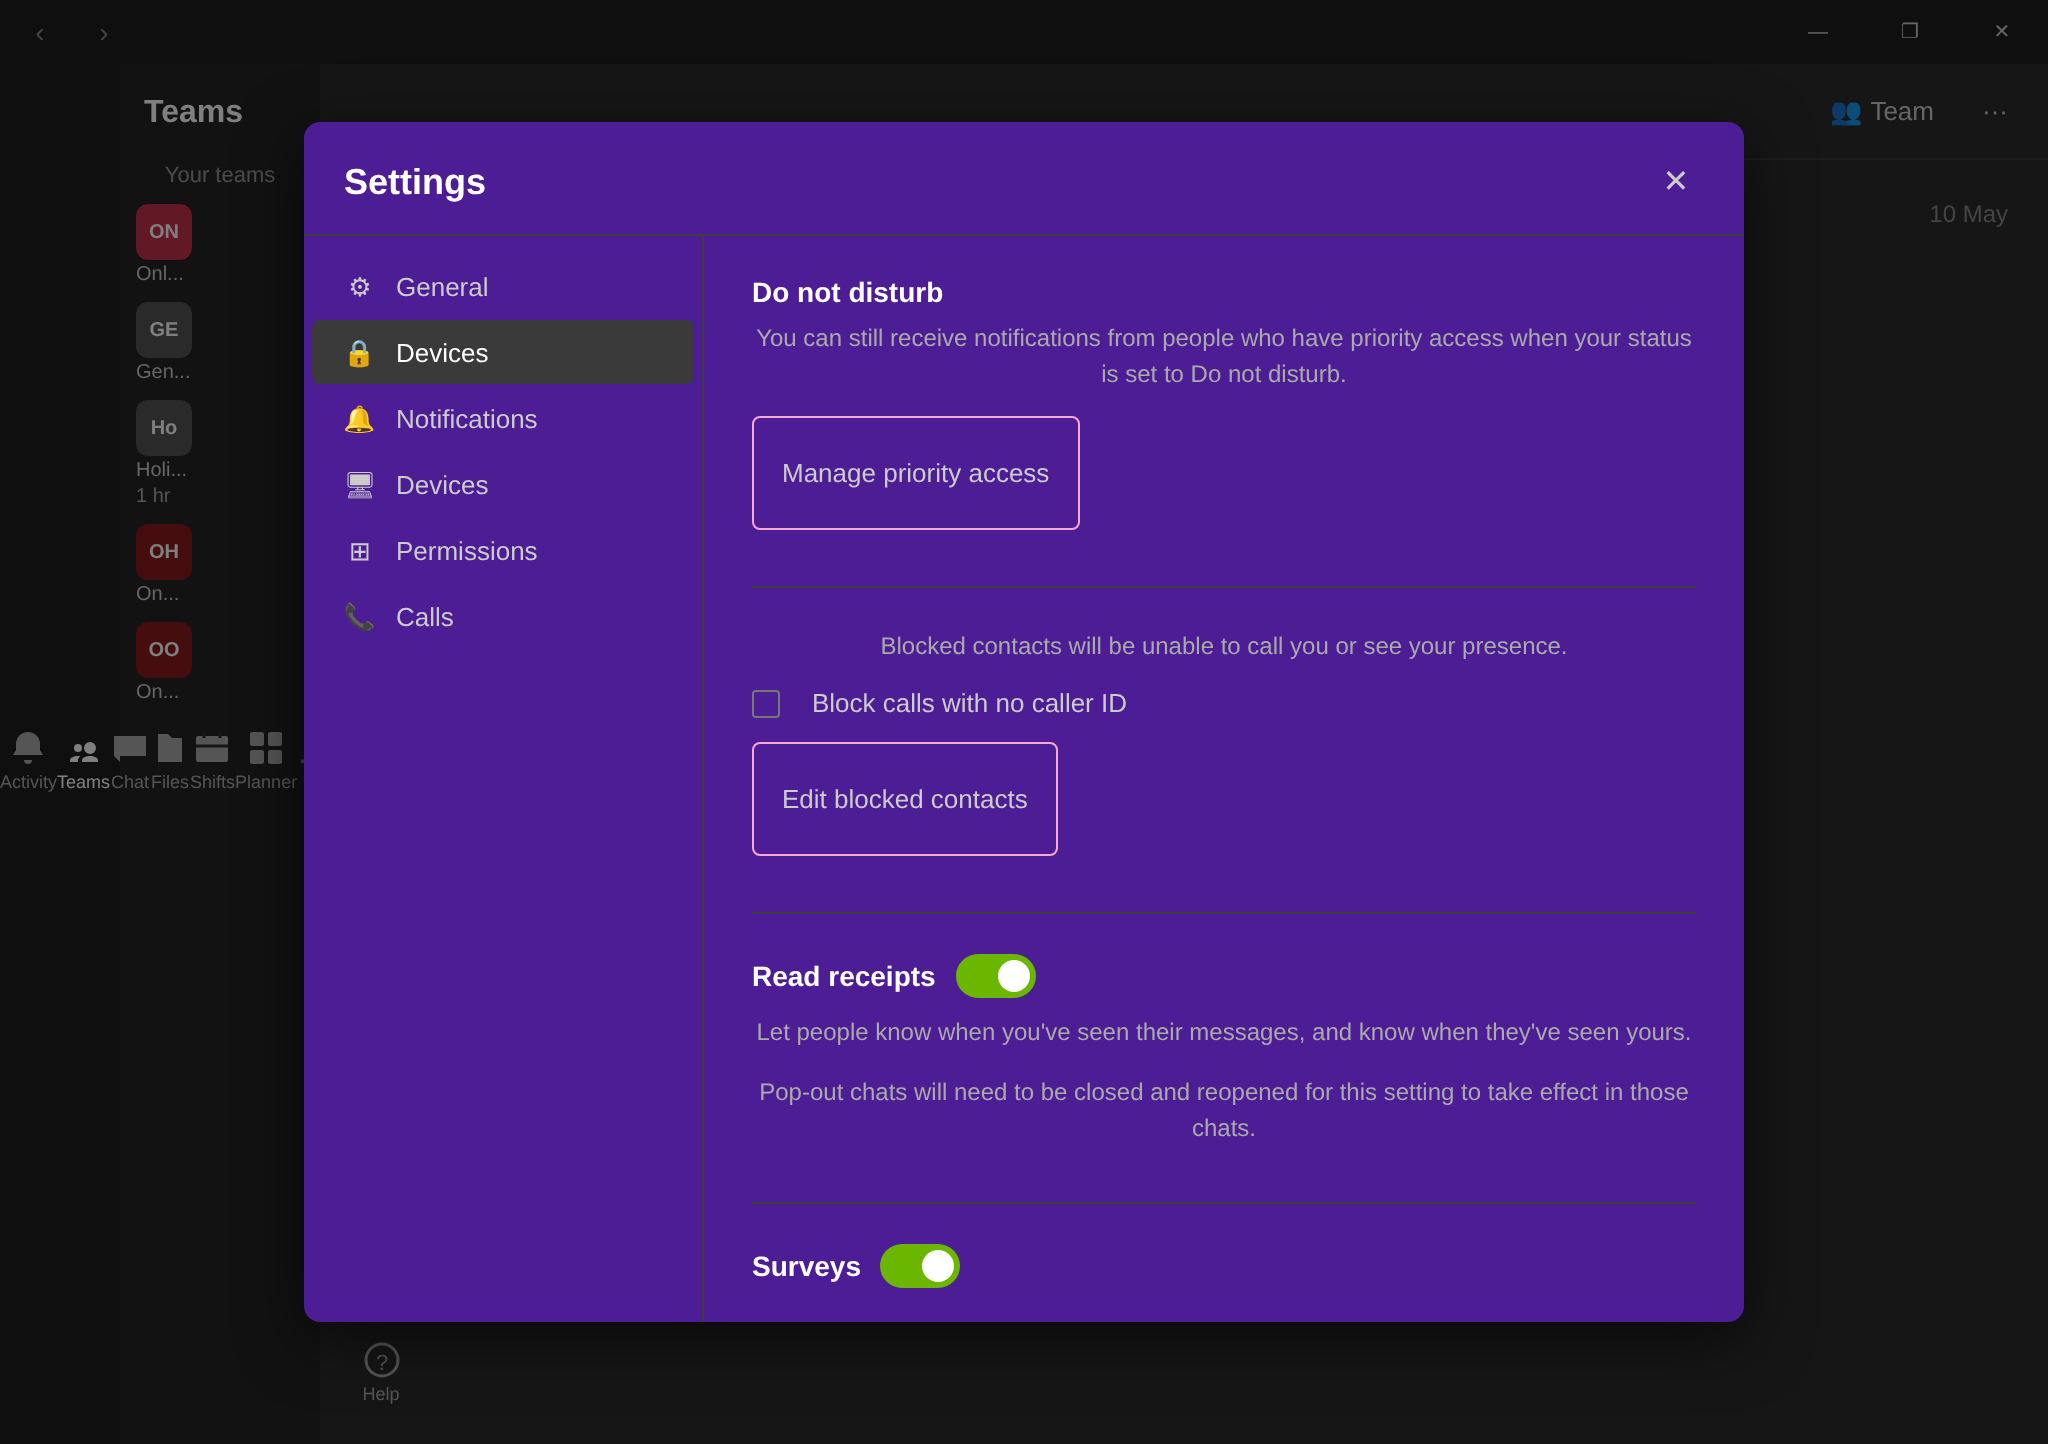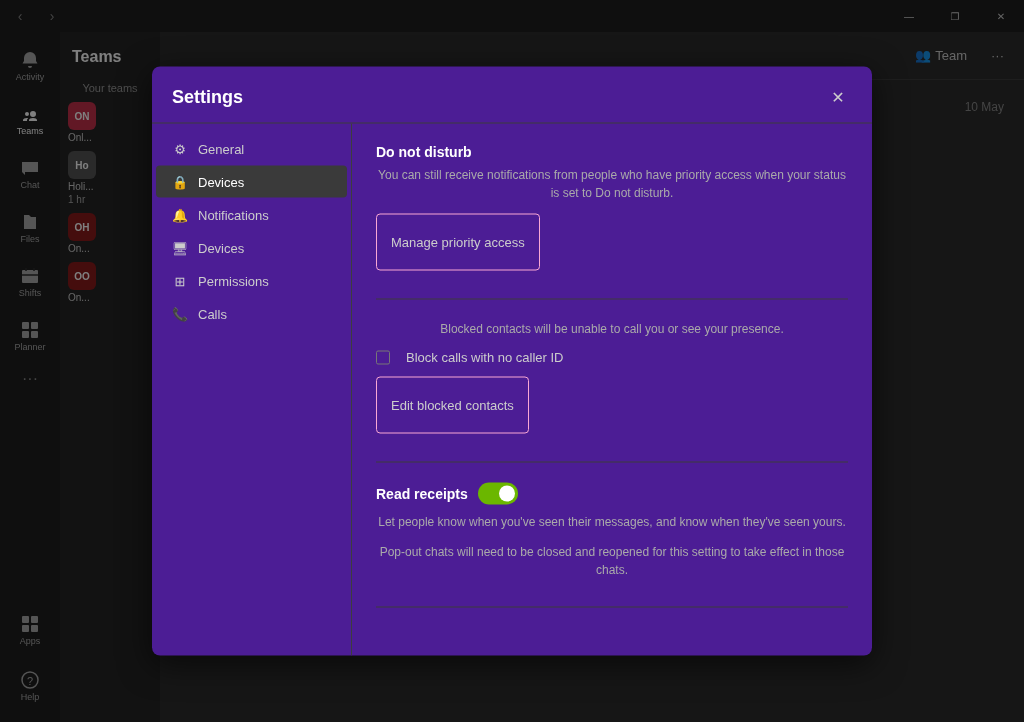--- a/index.html
+++ b/index.html
@@ -50,21 +50,21 @@
     }
 
     
     .sidebar {
       position: absolute;
       top: 32px; left: 0;
       width: 60px;
       bottom: 0;
       background: #1e1e1e;
       display: flex;
-      flex-direction: column;
+      flex-direction: row;
       align-items: center;
       padding-top: 8px;
       z-index: 5;
     }
     .sidebar-icon {
       width: 52px; height: 52px;
       display: flex; flex-direction: column;
       align-items: center; justify-content: center;
       color: #aaa;
       font-size: 9px;
@@ -409,20 +409,24 @@
 <div class="teams-panel">
   <div class="teams-panel-title">Teams</div>
   <div class="team-item">
     <span style="font-size:11px;color:#999;text-align:center;">Your teams</span>
   </div>
   <div class="team-item">
     <div class="team-badge red">ON</div>
     <div class="team-name">Onl...</div>
   </div>
   <div class="team-item">
+    <div class="team-badge" style="background:#555;">GE</div>
+    <div class="team-name">Gen...</div>
+  </div>
+  <div class="team-item">
     <div class="team-badge" style="background:#555;">Ho</div>
     <div class="team-name">Holi...</div>
     <div style="font-size:10px;color:#aaa;">1 hr</div>
   </div>
   <div class="team-item">
     <div class="team-badge dark-red">OH</div>
     <div class="team-name">On...</div>
   </div>
   <div class="team-item">
     <div class="team-badge dark-red">OO</div>
@@ -508,16 +512,20 @@
           <span class="section-title-inline">Read receipts</span>
           <div class="toggle"></div>
         </div>
         <div class="section-desc">Let people know when you've seen their messages, and know when they've seen yours.</div>
         <div class="section-desc" style="margin-top:8px;">Pop-out chats will need to be closed and reopened for this setting to take effect in those chats.</div>
       </div>
 
       <div class="divider"></div>
 
       <div class="section">
+        <div class="toggle-row">
+          <span class="section-title-inline">Surveys</span>
+          <div class="toggle"></div>
+        </div>
       </div>
     </div>
   </div>
 </div>
 
 </body></html>

